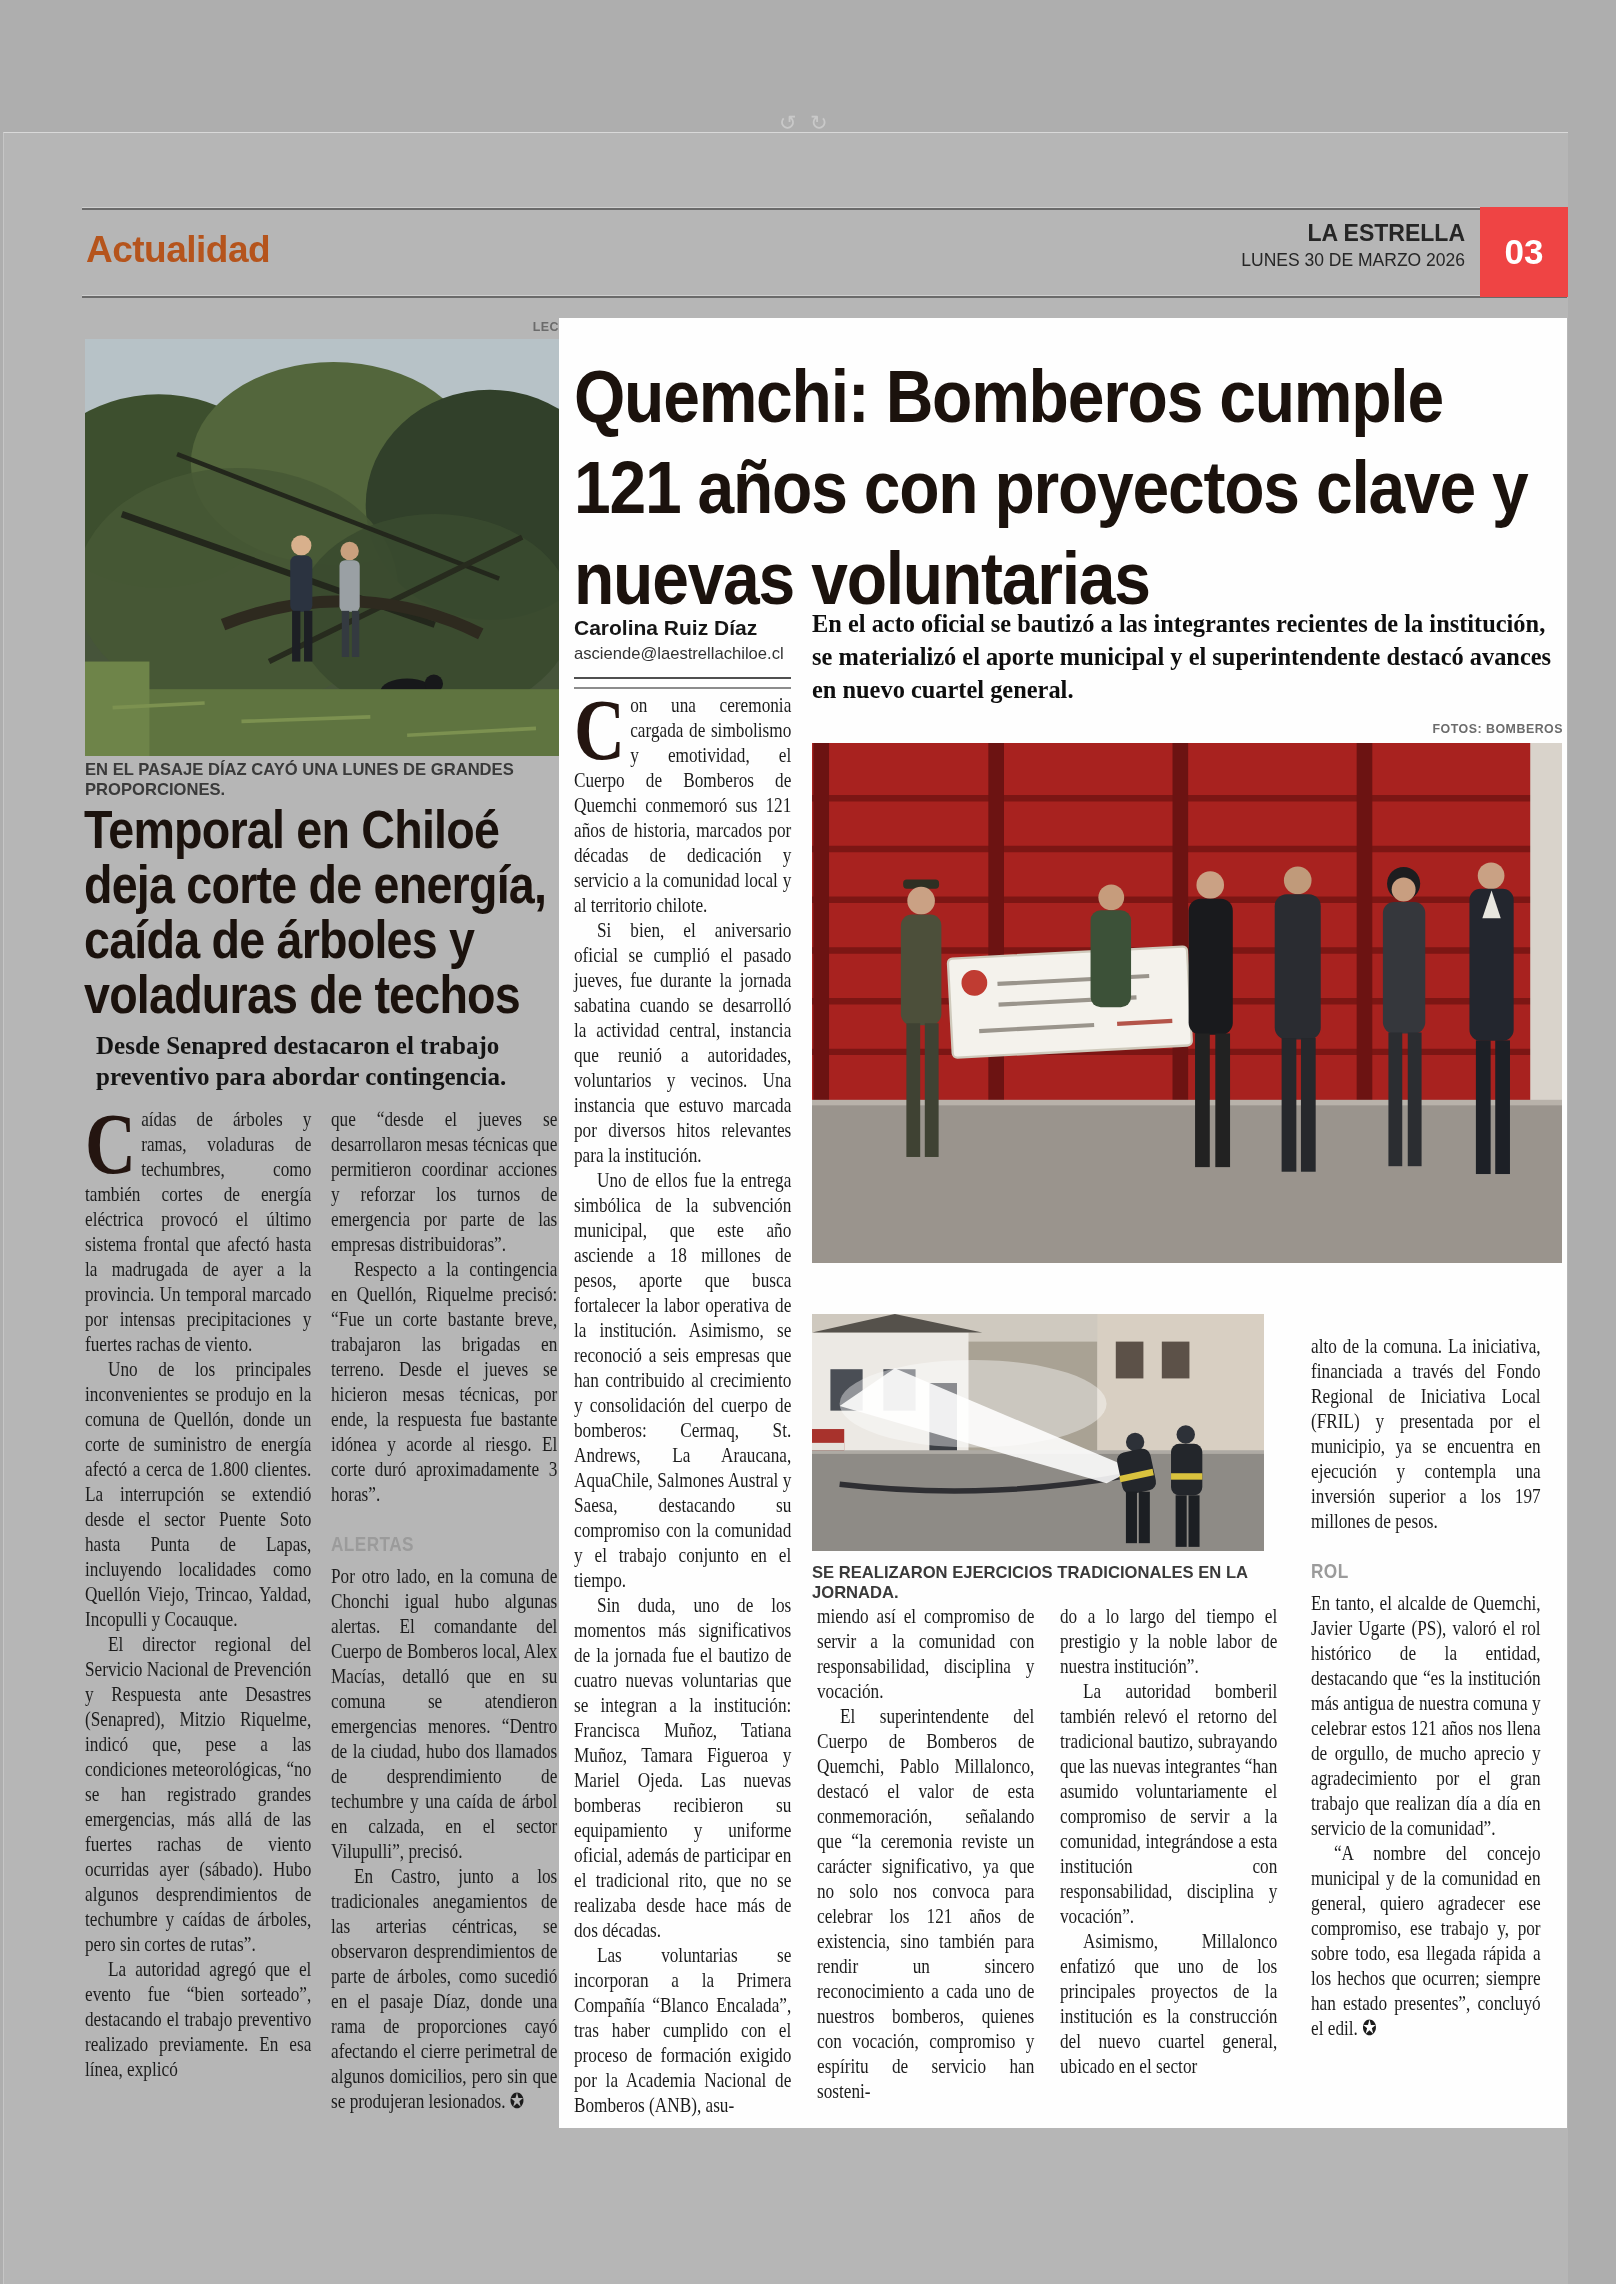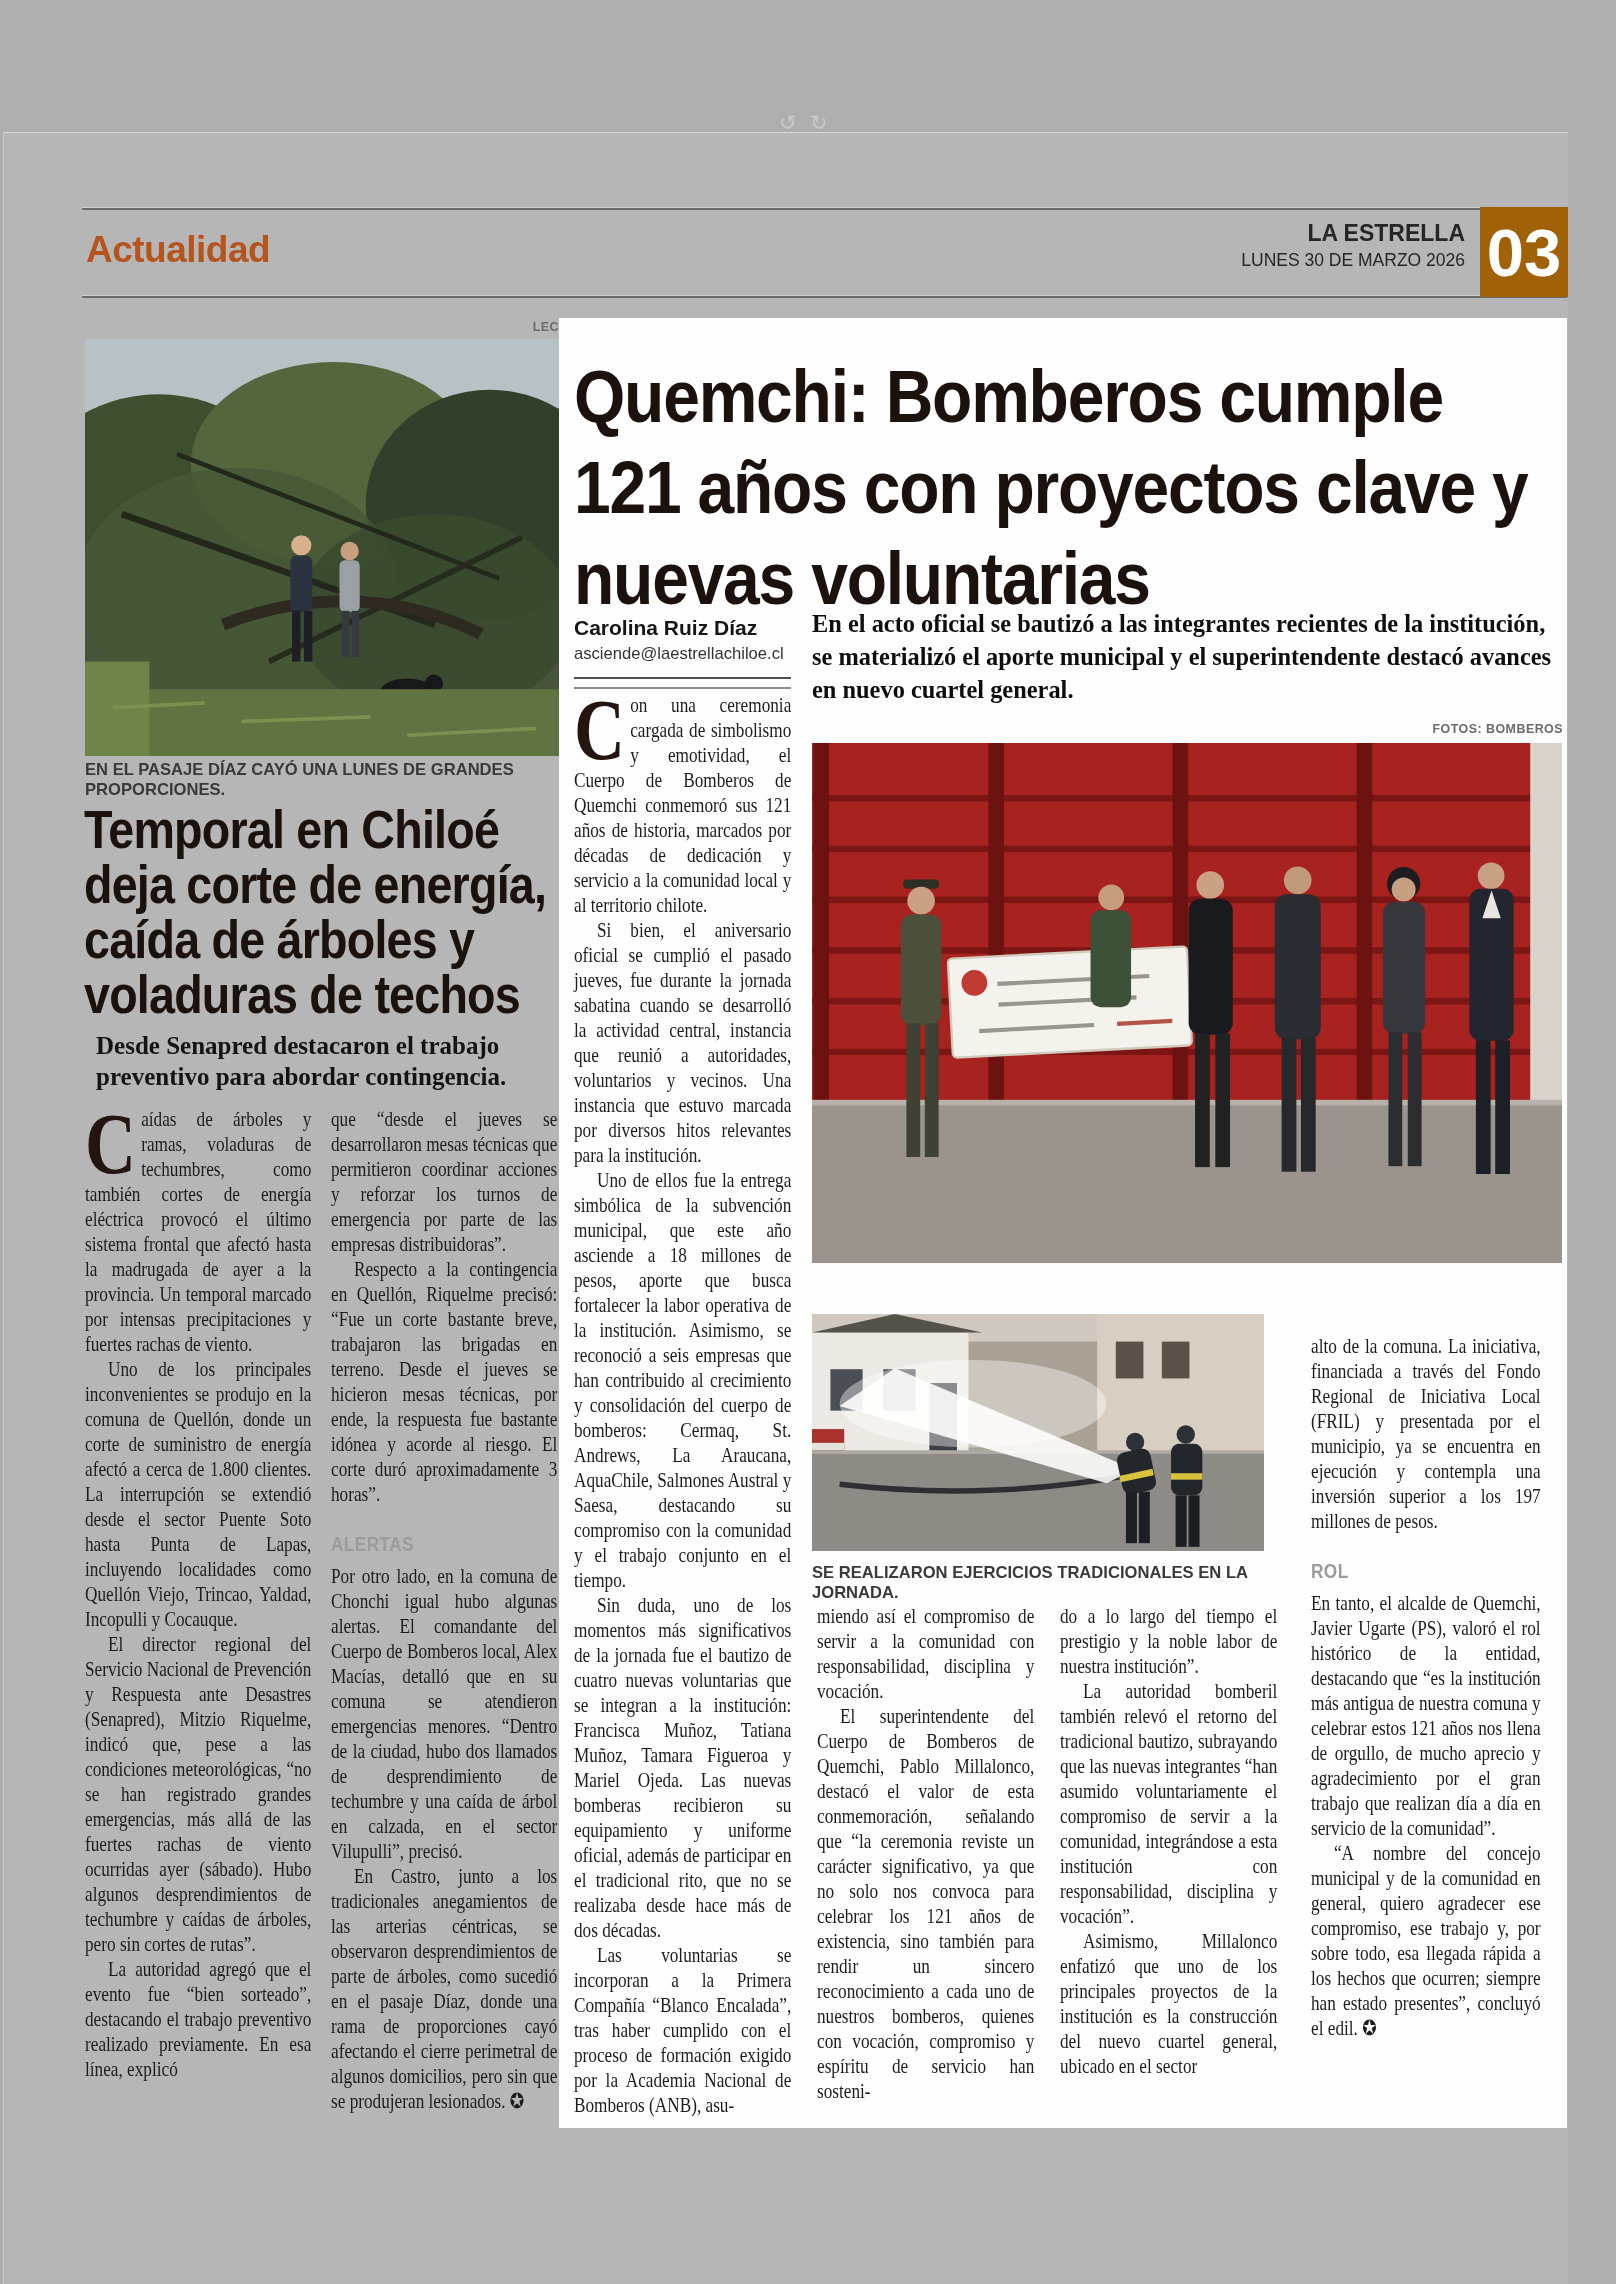--- a/index.html
+++ b/index.html
@@ -9,22 +9,22 @@
   
   #page{left:2.8px;top:132px;width:1564px;height:2152px;background:#b6b6b6;border-top:0.9px solid #d9d9d9;border-left:0.9px solid #c6c6c6;}
   
   .curl{font-size:21px;color:#c9c9c9;}
   
   .rule{height:2.8px;background:linear-gradient(#cfcfcf 0 0.9px,#6a6a6a 0.9px 100%);}
   #section-title{font-size:37px;font-weight:bold;color:#b5541c;letter-spacing:-0.5px;}
   #brand-block{text-align:right;color:#262626;}
   #brand-name{font-size:23px;font-weight:bold;letter-spacing:0;}
   #brand-date{font-size:17.5px;margin-top:3px;}
-  #page-badge{background:#a16207;color:#fff;display:flex;align-items:center;justify-content:center;
-              font-size:67px;font-weight:bold;}
+  #page-badge{background:#ef4444;color:#fff;display:flex;align-items:center;justify-content:center;
+              font-size:35px;font-weight:bold;}
   
   .photo{display:block;}
   .caption{font-size:16.6px;font-weight:bold;color:#3a3a3a;letter-spacing:0px;}
   .credit{font-size:12.4px;font-weight:bold;color:#6b6b6b;letter-spacing:0.5px;}
   .subhead{font-size:21px;font-weight:bold;color:#9b9b9b;letter-spacing:0.5px;margin:24px 0 8.3px 0;}
   .body-col{font-family:"Liberation Serif",serif;font-size:21px;line-height:25px;color:#1c1c1c;
             text-align:justify;transform:scaleX(0.82);transform-origin:0 0;}
   .body-col p{margin:0;}
   .plist p + p{text-indent:28px;}
   .indent-all p{text-indent:28px;}

